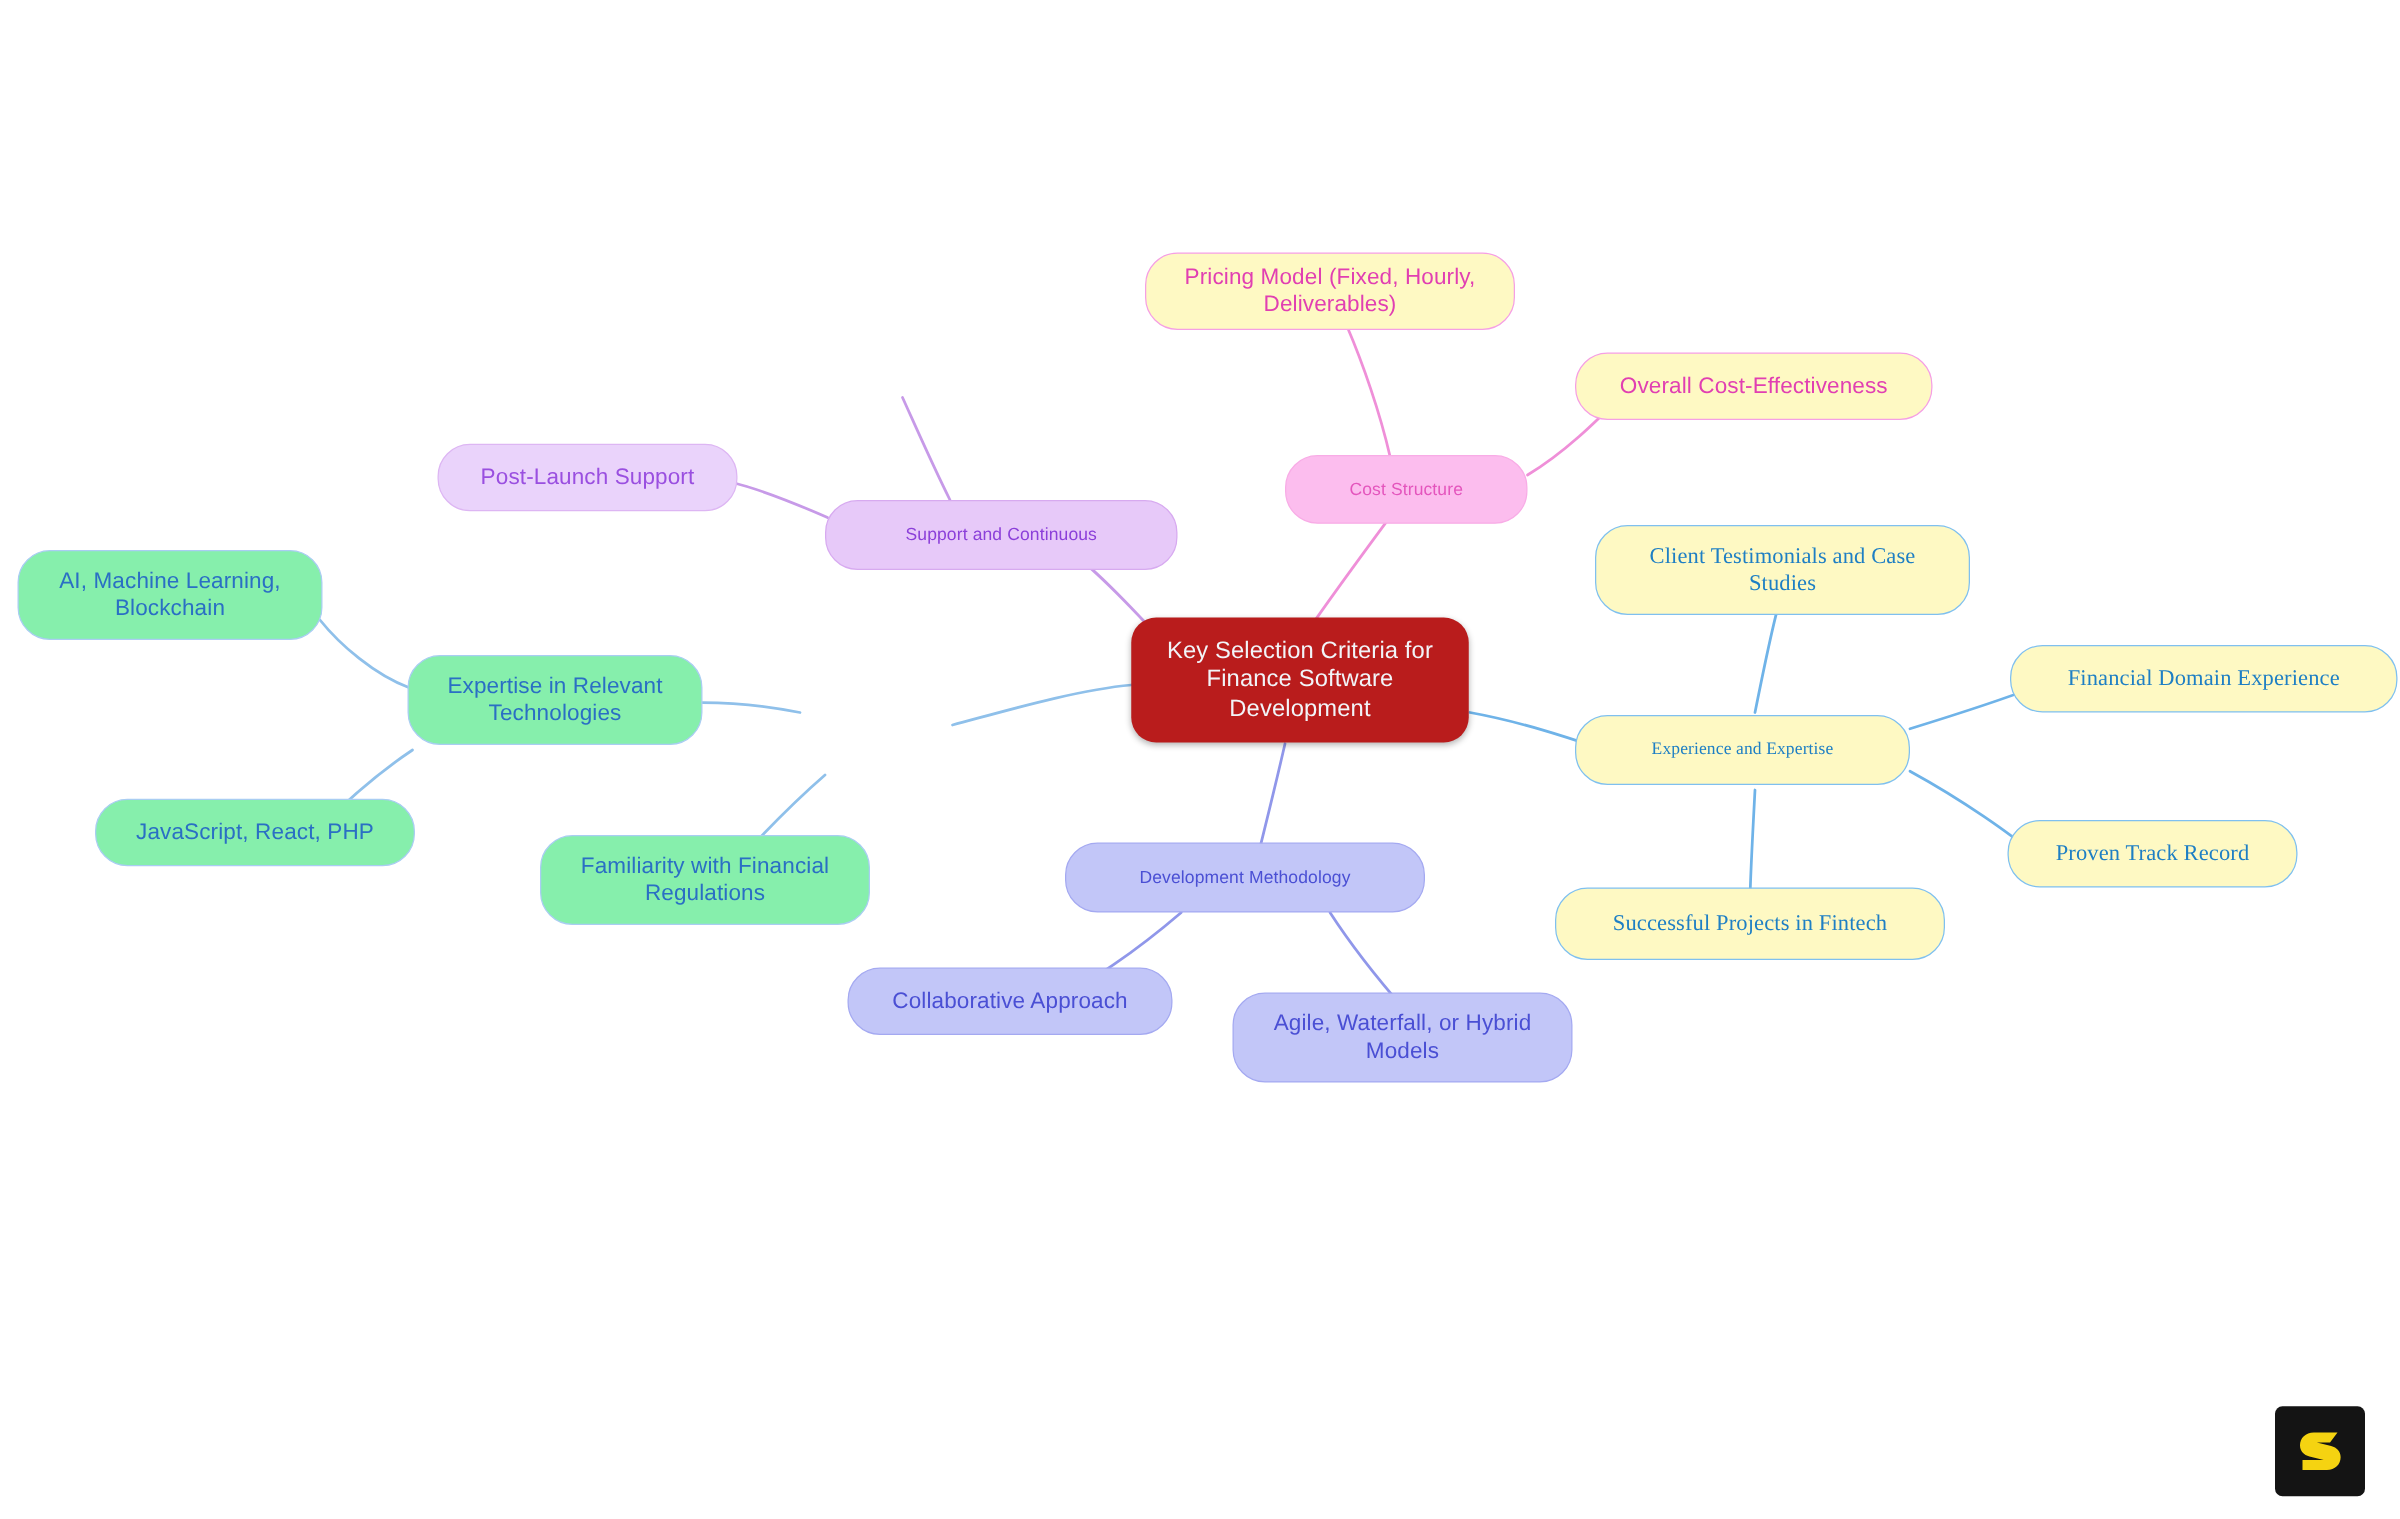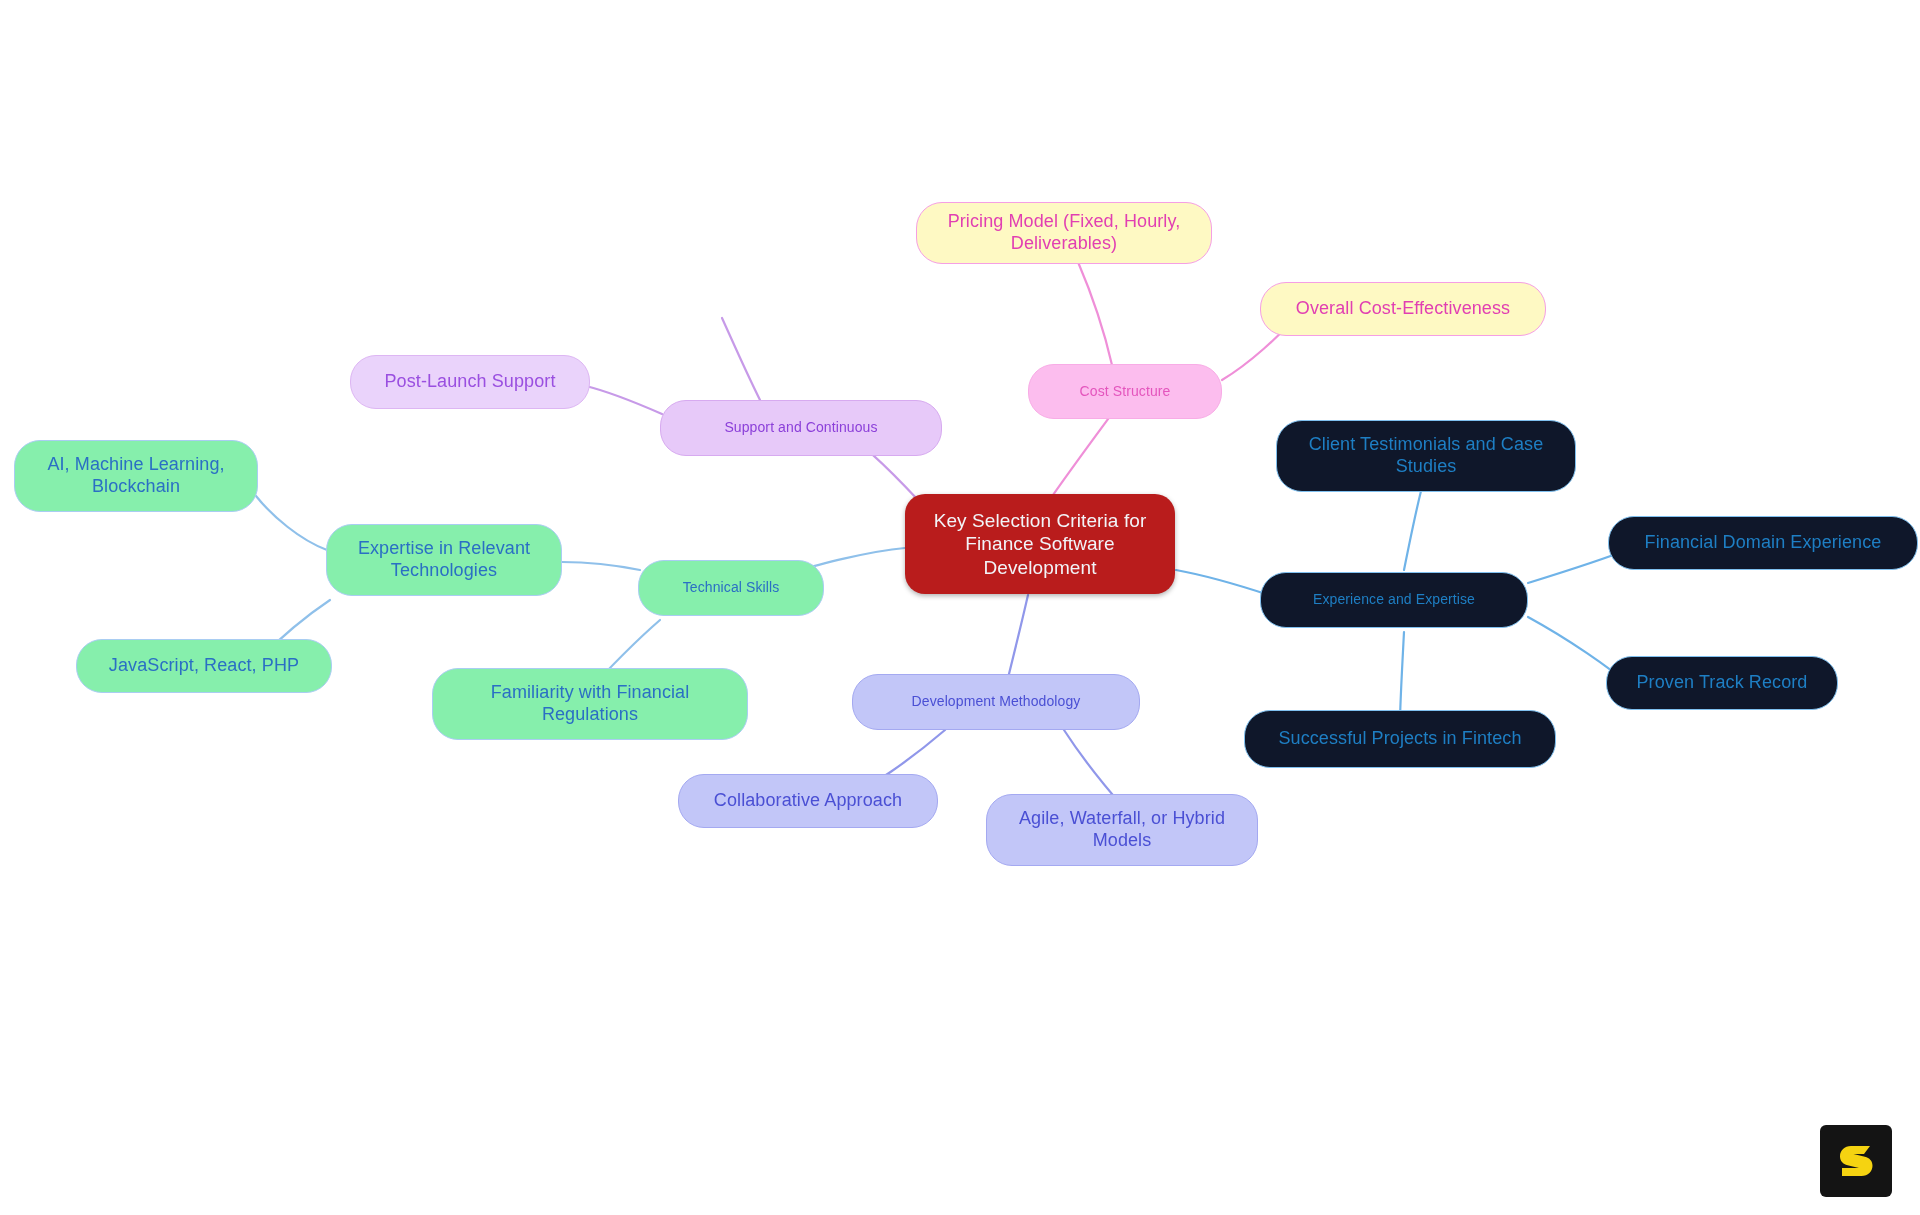--- a/index.html
+++ b/index.html
@@ -50,21 +50,21 @@
   .node.branch, .node.leaf {
     border-width: 1.5px;
     border-style: solid;
   }
   
   .c-pink      { background:#fef9c3; border-color:#f59fe4; color:#e13fb2; }
   .c-pink-soft { background:#fcbdee; border-color:#f8ace6; color:#e455bd; }
   .c-purple    { background:#e7c9f9; border-color:#d7aaf0; color:#8b3fd9; }
   .c-purple-soft{background:#ead3fb; border-color:#ddb6f3; color:#9a4fe0; }
   .c-blue      { background:#86efac; border-color:#a9cdf2; color:#2a6fc4; }
-  .c-blue-mid  { background:#0f172a; border-color:#7fc0ef; color:#1e7fc4; }
+  .c-blue-mid  { background:#fef9c3; border-color:#7fc0ef; color:#1e7fc4;font-family:Liberation Serif, serif; }
   .c-indigo    { background:#c2c6f8; border-color:#a4a9f1; color:#4a4fd4; }
   .fs-18 { font-size: 18px; }
   .fs-19 { font-size: 14px; }
 
   #logo {
     position: absolute;
     right: 28px;
     bottom: 18px;
     width: 72px;
     height: 72px;
@@ -132,31 +132,30 @@
   <div class="node leaf c-pink fs-18" style="left:916px; top:202px; width:296px; height:62px;">Pricing Model (Fixed, Hourly,
 Deliverables)</div>
 
   <div class="node leaf c-pink fs-18" style="left:1260px; top:282px; width:286px; height:54px;">Overall Cost-Effectiveness</div>
 
   <div class="node branch c-purple fs-19" style="left:660px; top:400px; width:282px; height:56px;">Support and Continuous</div>
 
 
   <div class="node leaf c-purple-soft fs-18" style="left:350px; top:355px; width:240px; height:54px;">Post-Launch Support</div>
 
-  <div class="node branch c-blue fs-19" style="left:638px; top:560px; width:186px; height:56px;">Technical Skills</div>
 
   <div class="node leaf c-blue fs-18" style="left:326px; top:524px; width:236px; height:72px;">Expertise in Relevant
 Technologies</div>
 
   <div class="node leaf c-blue fs-18" style="left:14px; top:440px; width:244px; height:72px;">AI, Machine Learning,
 Blockchain</div>
 
   <div class="node leaf c-blue fs-18" style="left:76px; top:639px; width:256px; height:54px;">JavaScript, React, PHP</div>
 
-  <div class="node leaf c-blue fs-18" style="left:432px; top:668px; width:316px; height:72px;text-align:center;">Familiarity with Financial
+  <div class="node leaf c-blue fs-18" style="left:432px; top:668px; width:264px; height:72px;text-align:center;">Familiarity with Financial
 Regulations</div>
 
   <div class="node branch c-indigo fs-19" style="left:852px; top:674px; width:288px; height:56px;">Development Methodology</div>
 
   <div class="node leaf c-indigo fs-18" style="left:678px; top:774px; width:260px; height:54px;">Collaborative Approach</div>
 
   <div class="node leaf c-indigo fs-18" style="left:986px; top:794px; width:272px; height:72px;">Agile, Waterfall, or Hybrid
 Models</div>
 
   <div class="node branch c-blue-mid fs-19" style="left:1260px; top:572px; width:268px; height:56px;">Experience and Expertise</div>

